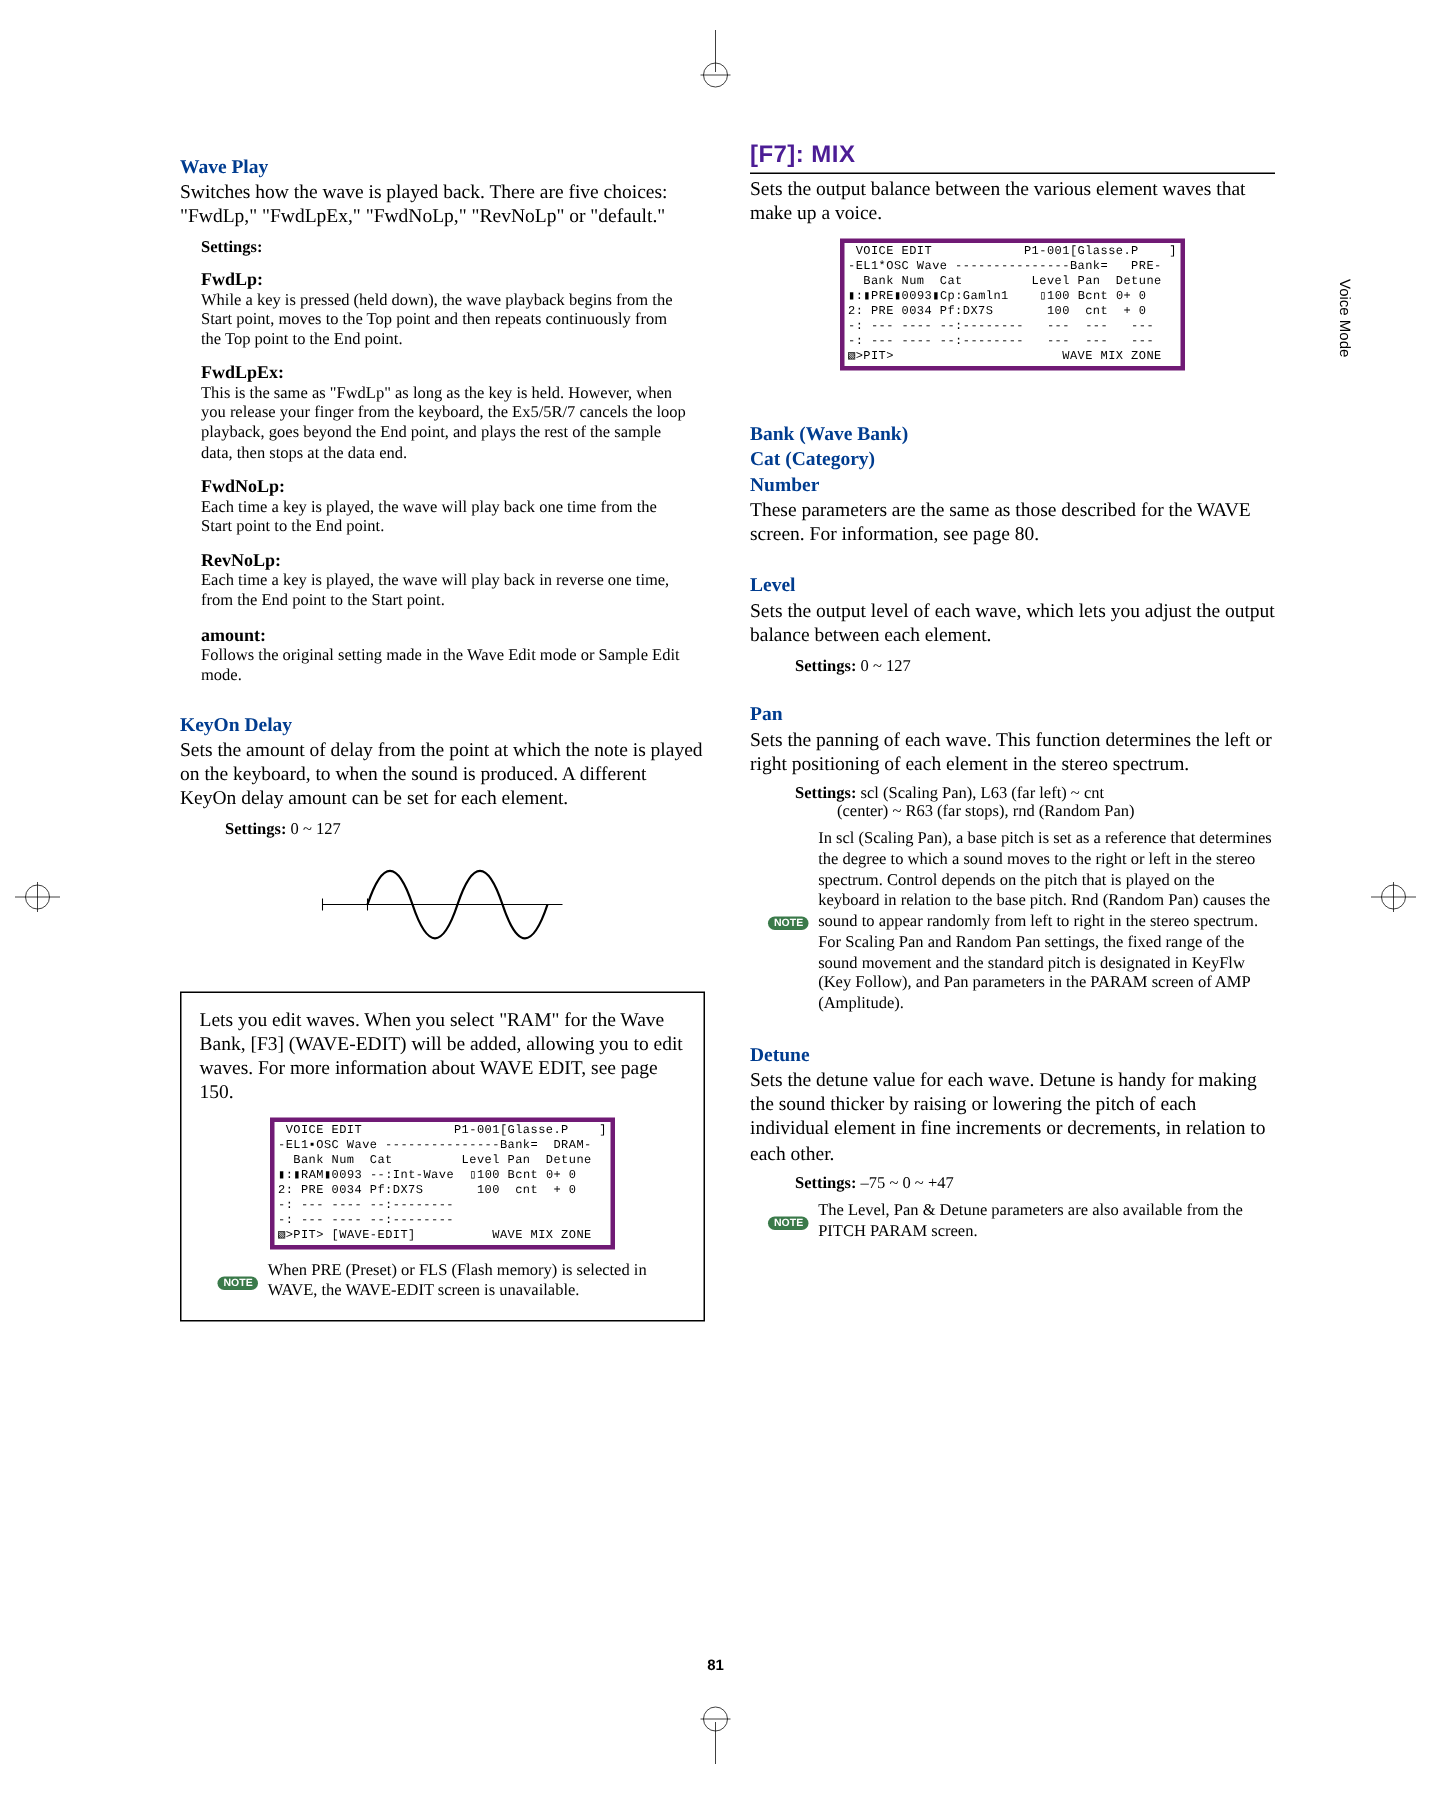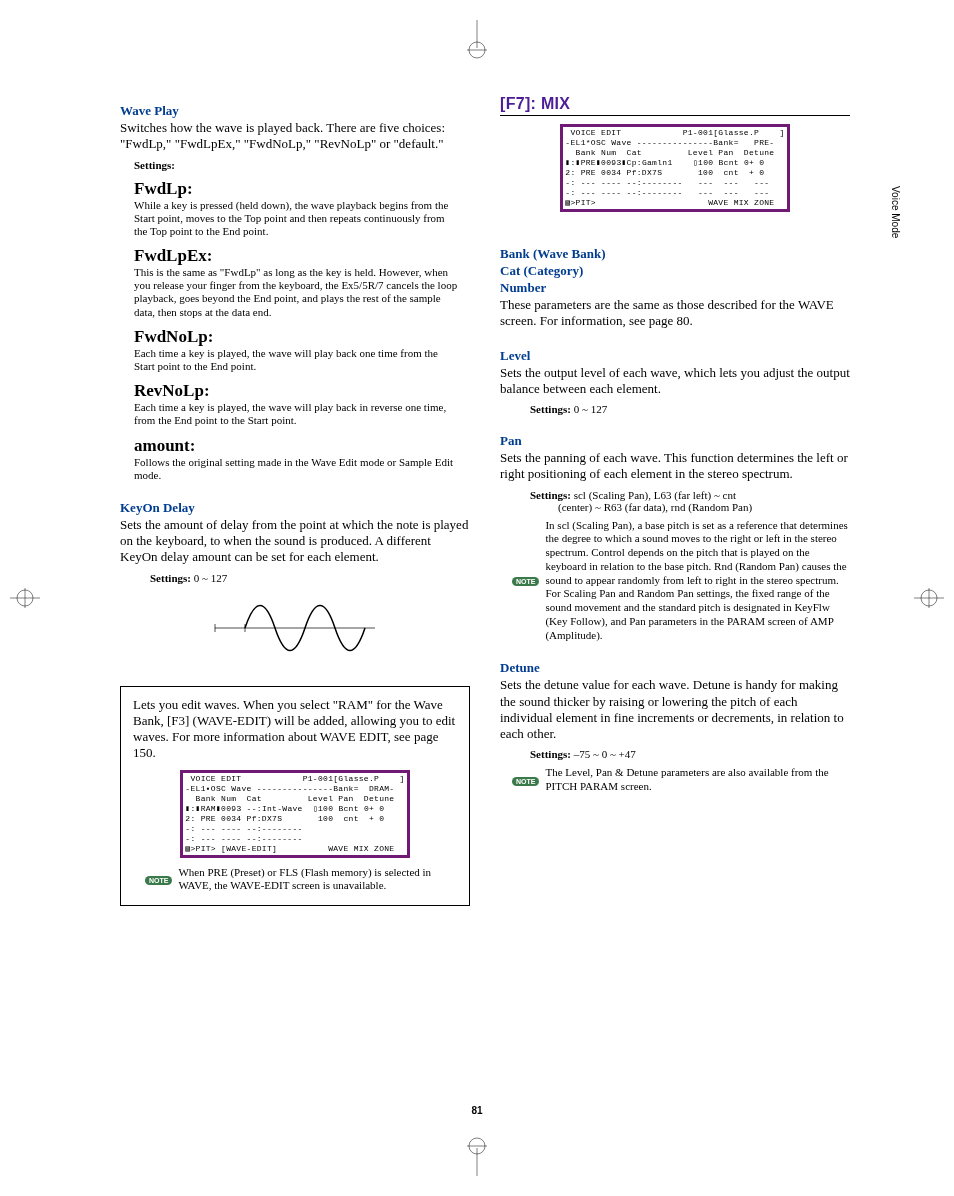--- a/index.html
+++ b/index.html
@@ -32,21 +32,21 @@
       writing-mode: vertical-rl;
       font-family: Arial, sans-serif;
       font-size: 10px;
       text-align: center;
       padding: 6px 3px;
     }
     .heading-blue { color: #003c8f; font-weight: bold; font-size: 13px; margin-top: 8px; margin-bottom: 1px; }
     .heading-f { color: #4c1d95; font-family: Arial, sans-serif; font-weight: 900; font-size: 16px; border-bottom: 1px solid #000; padding-bottom: 2px; margin-bottom: 2px; letter-spacing: 0.3px; }
     .body { font-size: 13px; line-height: 1.25; }
     .settings-label { font-weight: bold; font-size: 11px; margin-top: 6px; margin-left: 14px; }
-    .sub-bold { font-weight: bold; font-size: 17px; margin-top: 8px; margin-left: 14px; }
+    .sub-bold { font-weight: bold; font-size: 12px; margin-top: 8px; margin-left: 14px; }
     .sub-body { font-size: 11px; line-height: 1.2; margin-left: 14px; margin-right: 10px; }
     .indented-settings { font-size: 11px; margin-left: 30px; margin-top: 6px; }
     .indented-settings b { font-weight: bold; }
     .settings-line-wrap { margin-left: 58px; font-size: 11px; }
     .note-row { display: flex; align-items: center; gap: 6px; margin-top: 6px; margin-left: 12px; }
     .note-icon {
       display: inline-block;
       background: #3a7a4a;
       color: #fff;
       font-family: Arial, sans-serif;
@@ -159,20 +159,21 @@
 ▧&gt;PIT&gt; [WAVE-EDIT]          WAVE MIX ZONE</div>
       <div class="note-row">
         <span class="note-icon">NOTE</span>
         <span class="note-text">When PRE (Preset) or FLS (Flash memory) is selected in WAVE, the WAVE-EDIT screen is unavailable.</span>
       </div>
     </div>
   </div>
 
   <div class="col">
     <div class="heading-f">[F7]: MIX</div>
+    <div class="body">Sets the output balance between the various element waves that make up a voice.</div>
     <div class="lcd"> VOICE EDIT            P1-001[Glasse.P    ]
 -EL1*OSC Wave ---------------Bank=   PRE-
   Bank Num  Cat         Level Pan  Detune
 ▮:▮PRE▮0093▮Cp:Gamln1    ▯100 Bcnt 0+ 0
 2: PRE 0034 Pf:DX7S       100  cnt  + 0
 -: --- ---- --:--------   ---  ---   ---
 -: --- ---- --:--------   ---  ---   ---
 ▧&gt;PIT&gt;                      WAVE MIX ZONE</div>
 
     <div class="spacer"></div>
@@ -183,21 +184,21 @@
 
     <div class="spacer"></div>
     <div class="heading-blue">Level</div>
     <div class="body">Sets the output level of each wave, which lets you adjust the output balance between each element.</div>
     <div class="indented-settings"><b>Settings:</b> <span>0 ~ 127</span></div>
 
     <div class="spacer"></div>
     <div class="heading-blue">Pan</div>
     <div class="body">Sets the panning of each wave. This function determines the left or right positioning of each element in the stereo spectrum.</div>
     <div class="indented-settings"><b>Settings:</b> <span>scl (Scaling Pan), L63 (far left) ~ cnt</span></div>
-    <div class="settings-line-wrap">(center) ~ R63 (far data), rnd (Random Pan)</div>
+    <div class="settings-line-wrap">(center) ~ R63 (far stops), rnd (Random Pan)</div>
 
     <div class="note-row">
       <span class="note-icon">NOTE</span>
       <span class="note-text">In scl (Scaling Pan), a base pitch is set as a reference that determines the degree to which a sound moves to the right or left in the stereo spectrum. Control depends on the pitch that is played on the keyboard in relation to the base pitch. Rnd (Random Pan) causes the sound to appear randomly from left to right in the stereo spectrum. For Scaling Pan and Random Pan settings, the fixed range of the sound movement and the standard pitch is designated in KeyFlw (Key Follow), and Pan parameters in the PARAM screen of AMP (Amplitude).</span>
     </div>
 
     <div class="spacer"></div>
     <div class="heading-blue">Detune</div>
     <div class="body">Sets the detune value for each wave. Detune is handy for making the sound thicker by raising or lowering the pitch of each individual element in fine increments or decrements, in relation to each other.</div>
     <div class="indented-settings"><b>Settings:</b> <span>–75 ~ 0 ~ +47</span></div>

